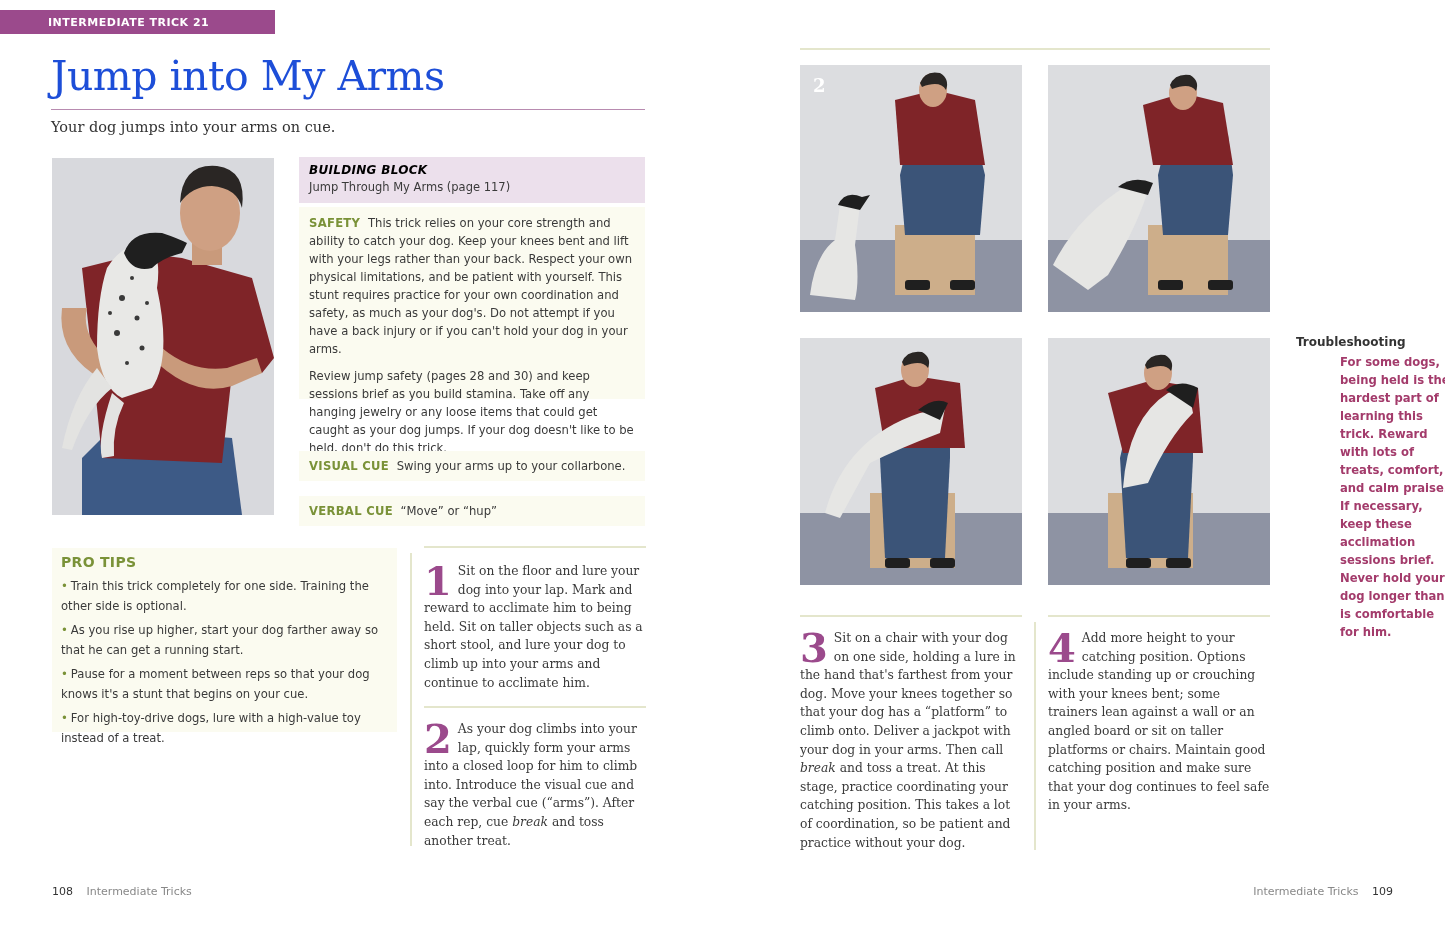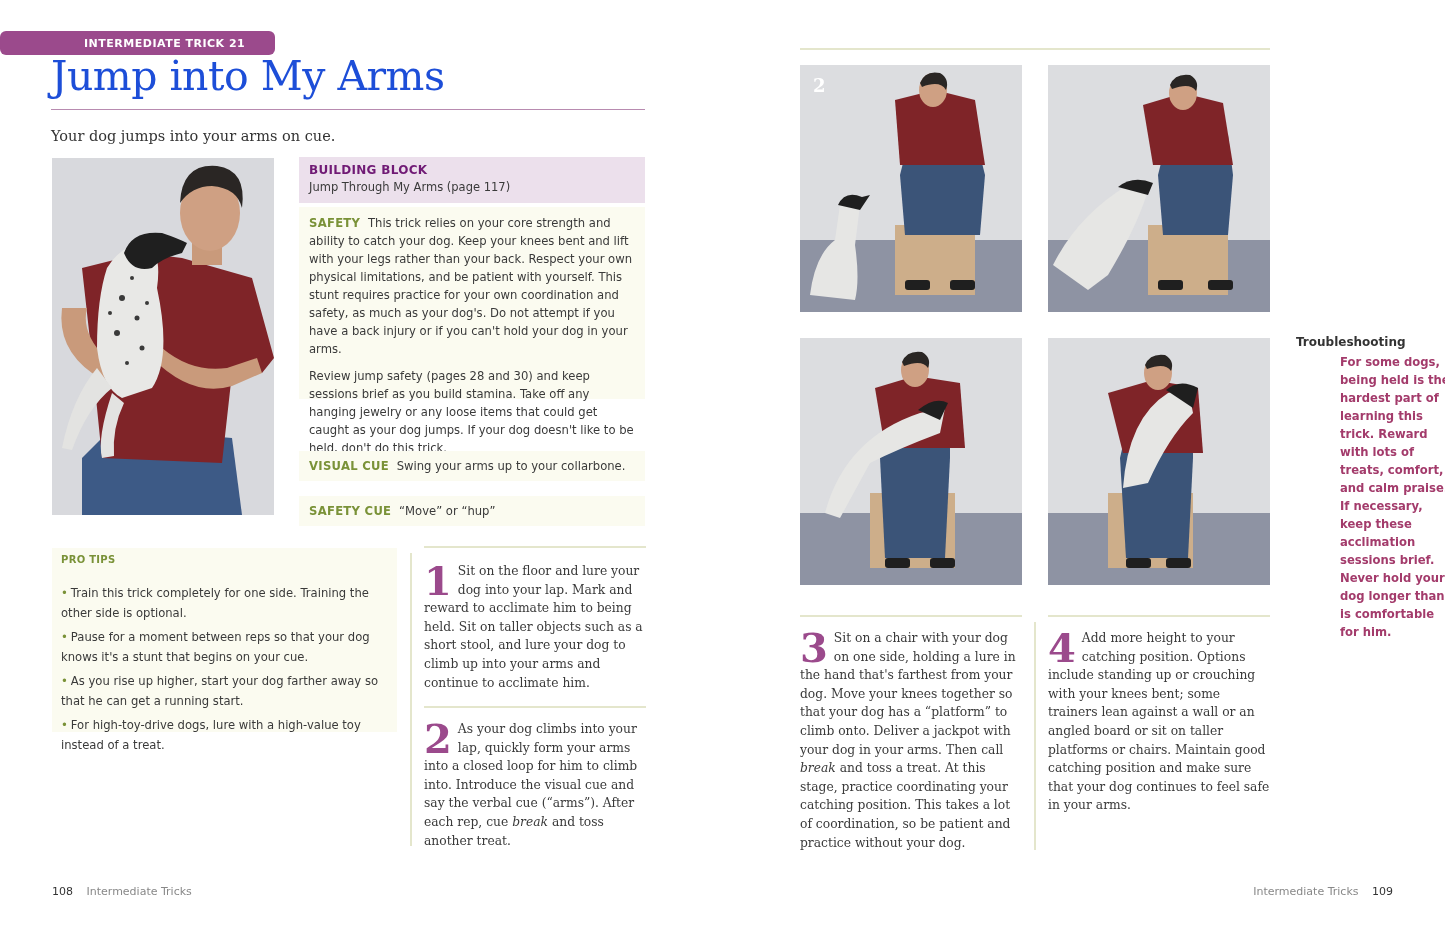--- a/index.html
+++ b/index.html
@@ -3,59 +3,59 @@
 <meta charset="utf-8">
 <style>
   * { box-sizing: border-box; margin: 0; padding: 0; }
   html, body { width: 1445px; height: 929px; background: #ffffff; overflow: hidden; }
   body { position: relative; font-family: "DejaVu Sans", sans-serif; color: #3b3b3b; }
 
   .abs { position: absolute; }
 
   
   .trick-label {
-    left: 0; top: 31px; width: 275px; height: 24px;
+    left: 0; top: 10px; width: 275px; height: 24px;
     background: #9b4a8c; color: #fff;
     font-family: "DejaVu Sans", sans-serif; font-weight: bold; font-size: 11px;
-    letter-spacing: 0.5px; padding: 6px 0 0 84px; border-radius: 6px;
+    letter-spacing: 0.5px; padding: 6px 0 0 48px;
   }
   .page-title {
     left: 51px; top: 52px;
     font-family: "DejaVu Serif", serif; font-size: 41px; color: #1d4ed8;
     letter-spacing: -0.5px; white-space: nowrap;
   }
   .title-rule { left: 51px; top: 109px; width: 594px; height: 1px; background: #b88bb0; }
   .subtitle {
-    left: 51px; top: 128px;
+    left: 51px; top: 119px;
     font-family: "DejaVu Serif", serif; font-size: 14.5px; color: #333;
   }
 
   
   .photo { background: #d9dadd; overflow: hidden; }
   .photo svg { width: 100%; height: 100%; display: block; }
 
   
   .bb-box {
     left: 299px; top: 157px; width: 346px; height: 46px;
     background: #ece0ec; padding: 6px 10px;
   }
-  .bb-title { font-weight: bold; font-size: 12px; color: #701a75; letter-spacing: 0.3px; }
+  .bb-title { font-weight: bold; font-size: 12px; color: #000000; letter-spacing: 0.3px; font-style: italic; }
   .bb-text { font-size: 11.5px; color: #3a3a3a; margin-top: 3px; }
 
   .cream { background: #fbfbf0; }
   .safety-box { left: 299px; top: 207px; width: 346px; height: 192px; padding: 7px 10px; }
   .info-text { font-size: 11.6px; line-height: 18px; color: #3a3a3a; }
   .info-text + .info-text { margin-top: 9px; }
   .green-label { font-weight: bold; color: #7a9238; letter-spacing: 0.3px; margin-right: 4px; }
 
   .cue-box { left: 299px; width: 346px; height: 30px; padding: 6px 10px; }
 
   
   .tips-box { left: 52px; top: 548px; width: 345px; height: 184px; padding: 6px 9px; }
-  .tips-title { font-weight: bold; font-size: 10px; color: #7a9238; letter-spacing: 0.3px; margin-bottom: 18px; }
+  .tips-title { font-weight: bold; font-size: 14px; color: #7a9238; letter-spacing: 0.3px; margin-bottom: 6px; }
   .tip { font-size: 11.6px; line-height: 20px; color: #3a3a3a; margin-bottom: 4px; }
   .tip .bullet { color: #7a9238; margin-right: 3px; }
 
   
   .vline { width: 2px; background: #e4e6cc; }
   .hline { height: 2px; background: #e4e6cc; }
   .step {
     font-family: "DejaVu Serif", serif; font-size: 12.3px; line-height: 18.6px; color: #3a3a3a;
   }
   .step-num {
@@ -134,29 +134,29 @@
   </p>
   <p class="info-text">Review jump safety (pages 28 and 30) and keep sessions brief as you build stamina. Take off any hanging jewelry or any loose items that could get caught as your dog jumps. If your dog doesn't like to be held, don't do this trick.</p>
 </div>
 
 <div class="abs cream cue-box info-text" style="top:451px;">
   <span class="green-label">VISUAL CUE</span>
   <span>Swing your arms up to your collarbone.</span>
 </div>
 
 <div class="abs cream cue-box info-text" style="top:487px;">
-  <span class="green-label">SAFETY CUE</span>
+  <span class="green-label">VERBAL CUE</span>
   <span>“Move” or “hup”</span>
 </div>
 
 <div class="abs cream tips-box">
   <div class="tips-title">PRO TIPS</div>
   <div class="tip"><span class="bullet">•</span><span>Train this trick completely for one side. Training the other side is optional.</span></div>
+  <div class="tip"><span class="bullet">•</span><span>As you rise up higher, start your dog farther away so that he can get a running start.</span></div>
   <div class="tip"><span class="bullet">•</span><span>Pause for a moment between reps so that your dog knows it's a stunt that begins on your cue.</span></div>
-  <div class="tip"><span class="bullet">•</span><span>As you rise up higher, start your dog farther away so that he can get a running start.</span></div>
   <div class="tip"><span class="bullet">•</span><span>For high-toy-drive dogs, lure with a high-value toy instead of a treat.</span></div>
 </div>
 
 <div class="abs vline" style="left:410px; top:553px; height:293px;"></div>
 <div class="abs hline" style="left:424px; top:546px; width:222px;"></div>
 <div class="abs hline" style="left:424px; top:706px; width:222px;"></div>
 
 <div class="abs step" style="left:424px; top:562px; width:222px;">
   <span class="step-num">1</span>
   <span>Sit on the floor and lure your dog into your lap. Mark and reward to acclimate him to being held. Sit on taller objects such as a short stool, and lure your dog to climb up into your arms and continue to acclimate him.</span>

